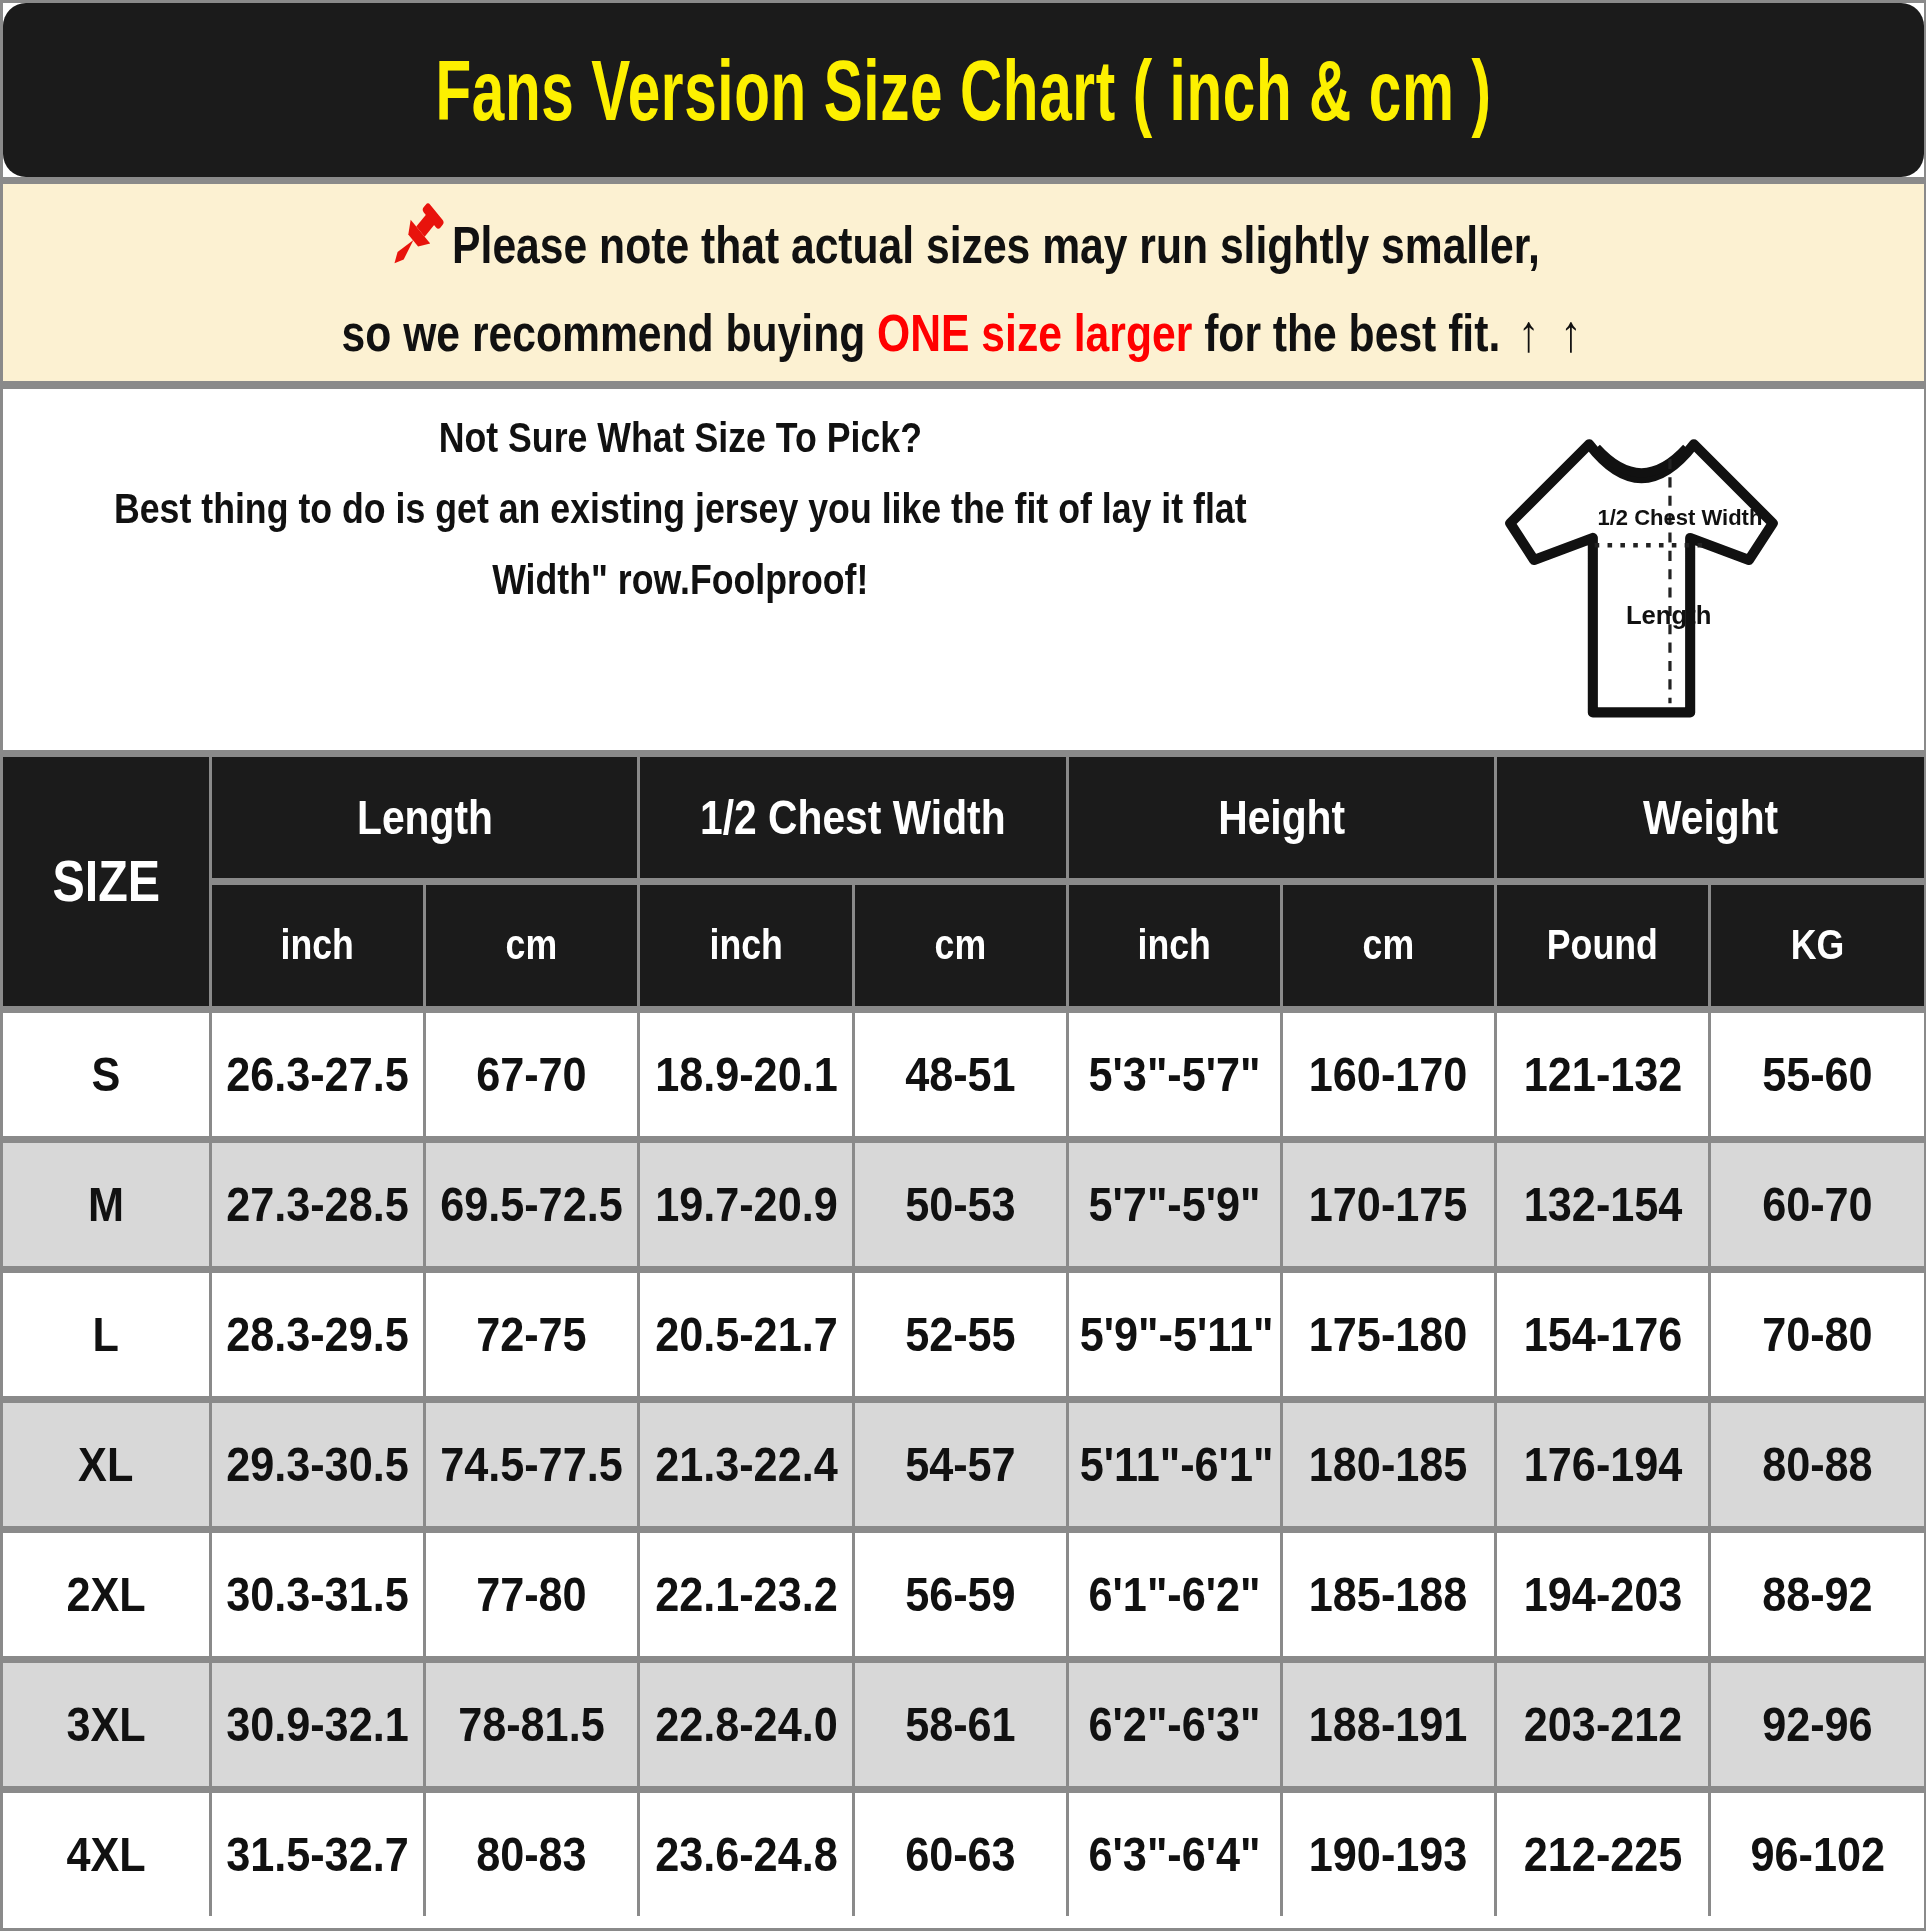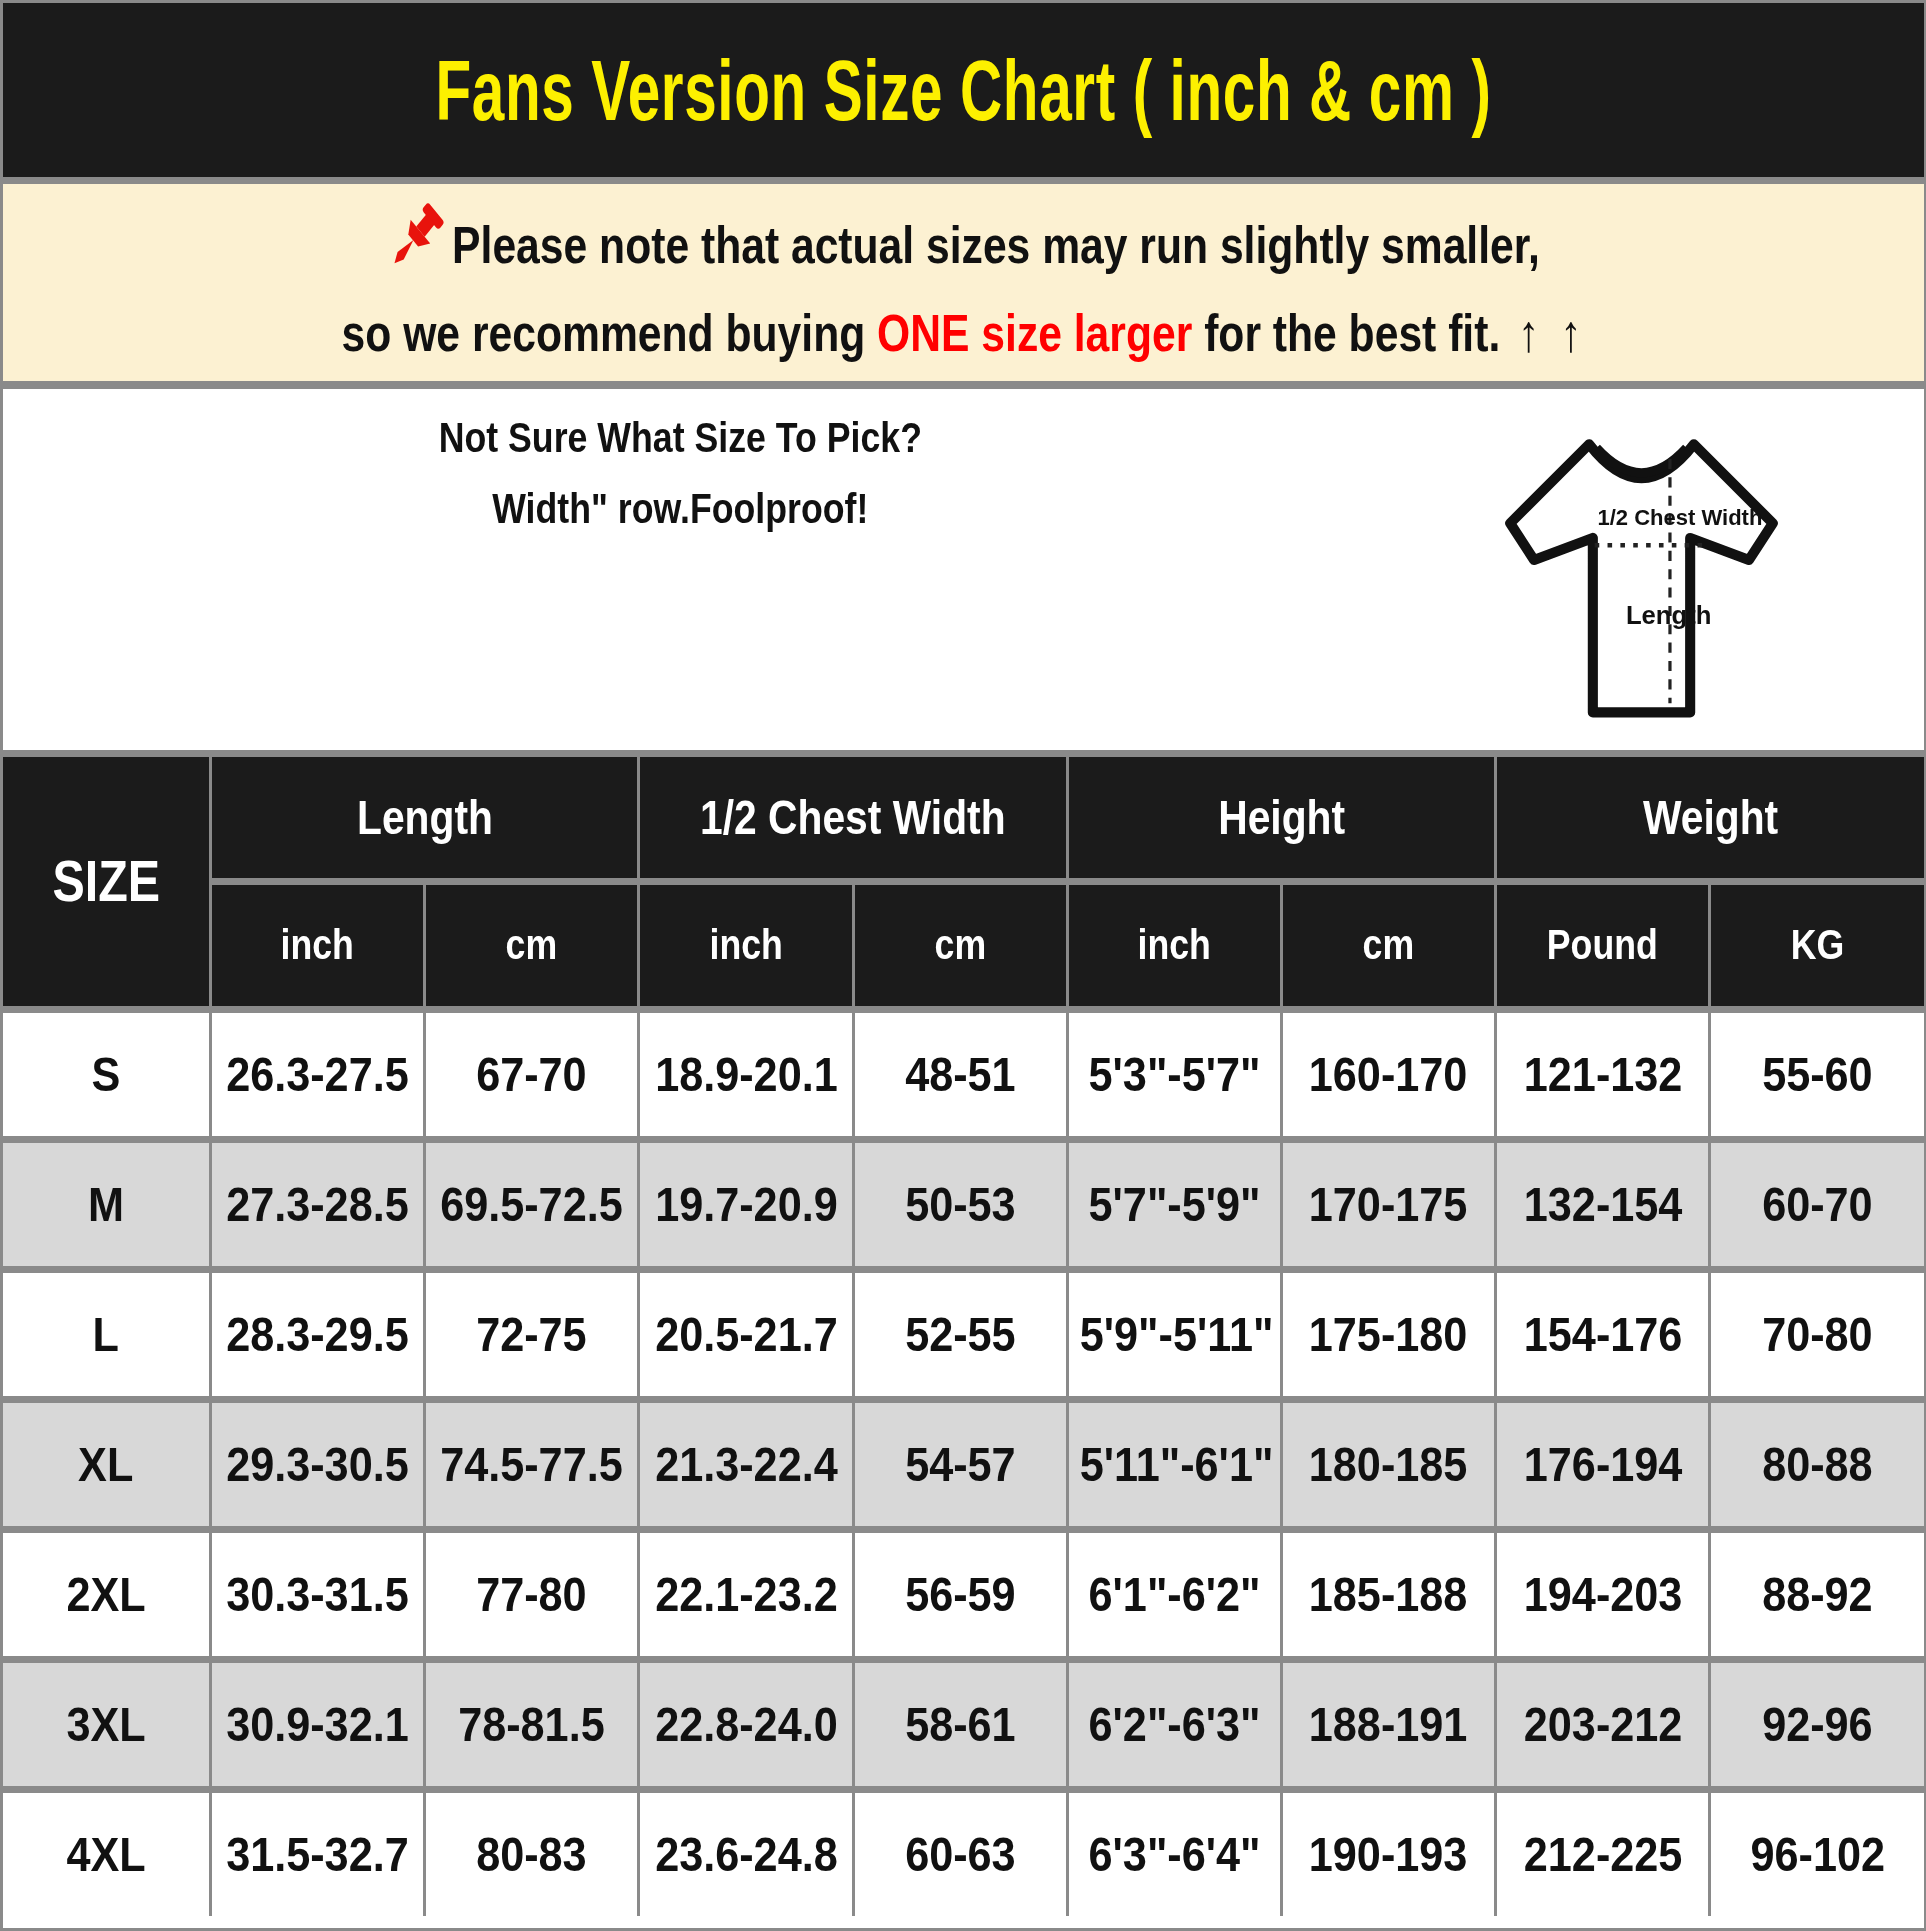--- a/index.html
+++ b/index.html
@@ -8,21 +8,21 @@
     border:3.7px solid var(--border-gray,#8a8a8a);
     background:#ffffff;
     font-family:"Liberation Sans","DejaVu Sans",sans-serif;
     font-weight:700;color:#111;overflow:hidden;
   }
   .cond{display:inline-block;white-space:nowrap;transform-origin:50% 50%;}
 
   
   .title-bar{
     height:174px;background:var(--header-bg,#1b1b1b);
-    display:flex;align-items:center;justify-content:center;
+    display:flex;align-items:center;justify-content:center;border-radius:23px;
   }
   .title-bar .title{
     color:var(--title-yellow,#fdf000);font-size:86px;letter-spacing:0.9px;
     transform:scaleX(.68);
   }
 
   .divider{height:7.3px;background:var(--border-gray,#8a8a8a);}
 
   
   .notice{
@@ -92,20 +92,21 @@
       <span>for the best fit.</span>
       <span class="arrows">↑ ↑</span>
     </div>
   </div>
 
   <div class="divider"></div>
 
   <div class="guide">
     <div class="guide-text">
       <div class="gline"><span class="cond">Not Sure What Size To Pick?</span></div>
+      <div class="gline"><span class="cond">Best thing to do is get an existing jersey you like the fit of lay it flat</span></div>
       <div class="gline"><span class="cond">Width" row.Foolproof!</span></div>
     </div>
     <div class="guide-diagram">
       <svg width="303" height="317" viewBox="0 0 330 340" aria-hidden="true">
 
         <path d="M108,26 L22,112 L48,152 L112,128 L112,318 L218,318 L218,128 L282,152 L308,112 L222,26 Q165,100 108,26 Z" fill="#ffffff" stroke="#111111" stroke-width="11" stroke-linejoin="round"></path>
 
         <path d="M116,30 Q165,84 214,30" fill="none" stroke="#111111" stroke-width="10"></path>
 
         <line x1="196" y1="42" x2="196" y2="308" stroke="#222222" stroke-width="3.5" stroke-dasharray="11 9"></line>

